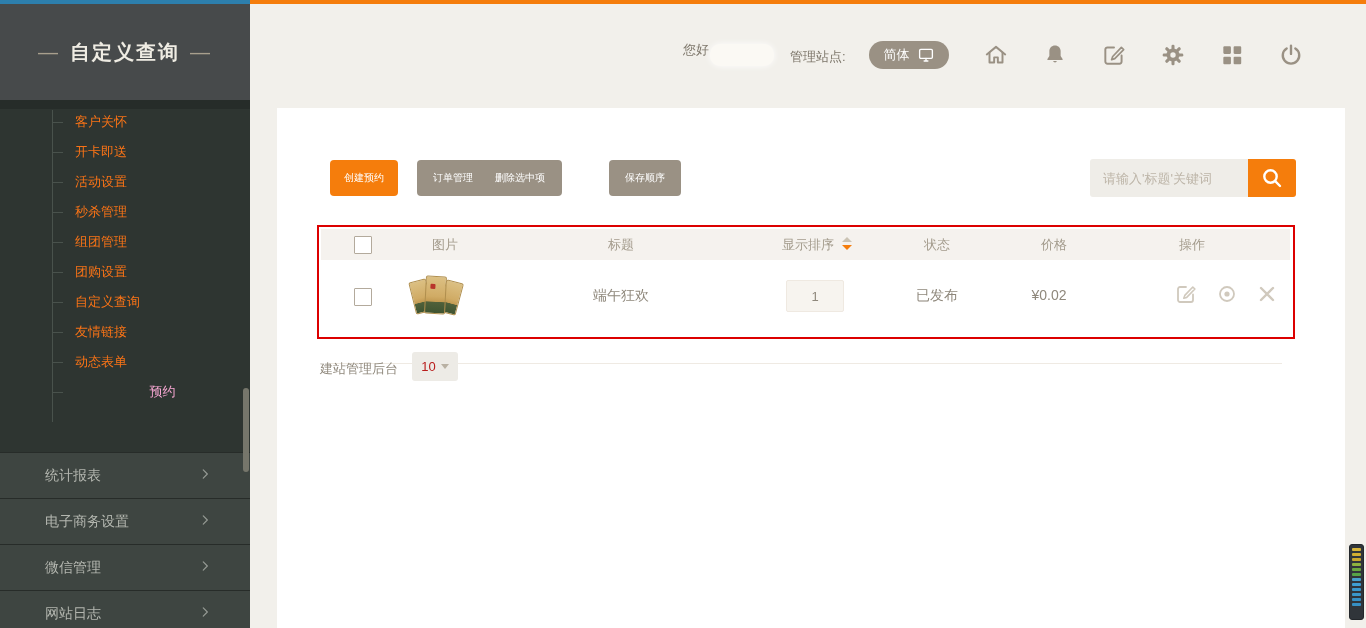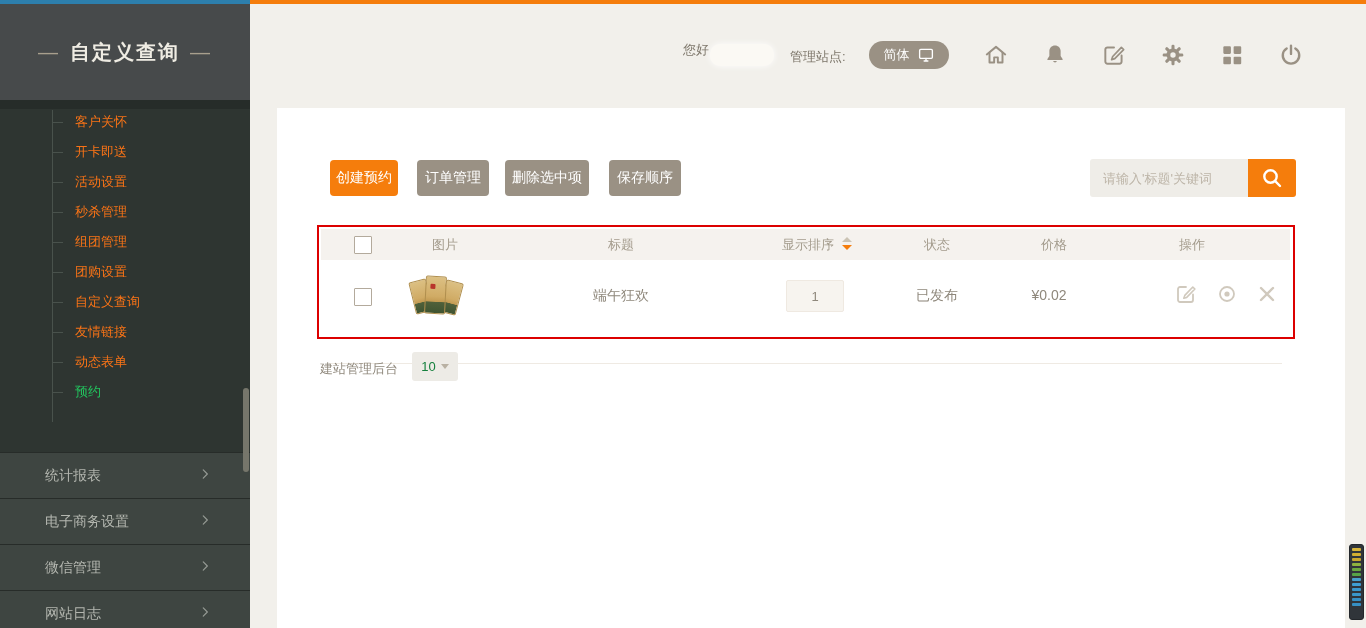--- a/index.html
+++ b/index.html
@@ -13,36 +13,36 @@
   .sidebar{left:0;top:4px;width:250px;height:624px;background:#2e3531;}
   .side-logo{left:0;top:4px;width:250px;height:96px;background:#474a4b;color:#efece3;
              display:flex;align-items:center;justify-content:center;font-size:20px;font-weight:bold;letter-spacing:2px;}
   .side-logo .dash{color:#a89f8d;font-weight:normal;margin:0 10px;}
   .submenu-strip{left:0;top:100px;width:250px;height:9px;background:#262c29;}
   .tree-line{left:52px;top:110px;width:1px;height:312px;background:#49524c;}
   .submenu{left:0;top:107px;width:250px;}
   .submenu li{position:relative;list-style:none;height:30px;line-height:30px;padding-left:75px;
               color:#f97316;font-size:13px;cursor:pointer;white-space:nowrap;}
   .submenu li::before{content:"";position:absolute;left:52px;top:15px;width:11px;height:1px;background:#49524c;}
-  .submenu li.active{color:#22c55e;}
+  .submenu li.active{color:#f9a8d4;text-align:center;}
   ul.submenu{margin:0;padding:0;}
   .sections{left:0;top:452px;width:250px;}
   .section-item{position:relative;height:45px;line-height:45px;padding-left:45px;color:#b3b6af;
                 font-size:14px;border-top:1px solid #272c29;background:#3e4541;cursor:pointer;}
   .section-item .chev{position:absolute;right:38px;top:14px;color:#969b95;}
   .side-scroll{left:243px;top:388px;width:6px;height:84px;background:#76766b;border-radius:3px;}
   
   .hdr-text{color:#7d766a;font-size:13px;}
   .name-blob{left:710px;top:44px;width:64px;height:22px;background:#fbf9f4;border-radius:10px;box-shadow:0 0 6px rgba(255,255,255,.9);}
   .lang-pill{left:869px;top:41px;width:80px;height:28px;background:#9a9184;border-radius:14px;color:#fff;
              display:flex;align-items:center;justify-content:center;gap:7px;font-size:13px;cursor:pointer;}
   .hdr-icon{top:42px;width:26px;height:26px;color:#9a9184;cursor:pointer;}
   
   .panel{left:277px;top:108px;width:1068px;height:520px;background:#ffffff;}
-  .btn{position:absolute;top:160px;height:36px;border:none;border-radius:4px;color:#fff;font-size:14px;
+  .btn{position:absolute;top:160px;height:36px;border:none;border-radius:4px;color:#fff;font-size:10px;
        font-family:inherit;cursor:pointer;padding:0;}
   .btn-orange{background:#f57d0c;}
   .btn-gray{background:#9a9184;}
   .search-input{left:1090px;top:159px;width:158px;height:38px;background:#efede8;border:none;outline:none;
                 border-radius:3px 0 0 3px;padding:0 0 0 13px;font-size:13px;color:#8f887c;font-family:inherit;box-sizing:border-box;}
   .search-input::placeholder{color:#bdb5a8;}
   .search-btn{left:1248px;top:159px;width:48px;height:38px;background:#f57d0c;border:none;border-radius:0 3px 3px 0;
               cursor:pointer;display:flex;align-items:center;justify-content:center;}
   
   .red-box{left:317px;top:225px;width:974px;height:110px;border:2px solid #dc0000;background:#fff;}
@@ -65,21 +65,21 @@
   .product-img{position:absolute;left:87px;top:13px;width:74px;height:46px;transform:none;}
   .bag{position:absolute;width:16px;height:31px;border-radius:2px;border:1px solid #b08f4e;
        background:linear-gradient(180deg,#dcc083 0%,#d0ab65 54%,#c39b53 68%,#50603a 70%,#3f5431 100%);}
   .bag1{left:4px;top:7px;transform:rotate(-14deg);}
   .bag2{left:17px;top:3px;width:19px;height:36px;transform:rotate(3deg);z-index:2;}
   .bag3{left:34px;top:8px;transform:rotate(15deg);}
   .bag2::after{content:"";position:absolute;left:4px;top:7px;width:5px;height:5px;background:#b8352c;border-radius:1px;}
   
   .perpage-label{left:320px;top:360px;color:#8f887c;font-size:13px;}
   .perpage-select{left:412px;top:352px;width:46px;height:29px;background:#edebe6;border-radius:3px;cursor:pointer;
-                  display:flex;align-items:center;justify-content:center;gap:5px;color:#15803d;font-size:13px;}
+                  display:flex;align-items:center;justify-content:center;gap:5px;color:#b91c1c;font-size:13px;}
   .caret-down{width:0;height:0;border-left:4px solid transparent;border-right:4px solid transparent;border-top:5px solid #b9b1a3;}
   
   .eq-widget{left:1349px;top:544px;width:15px;height:76px;background:#30353a;border:1px solid #23272b;
              border-radius:3px;padding:3px 2px;box-sizing:border-box;display:flex;flex-direction:column;gap:2px;cursor:pointer;}
   .eq-widget i{display:block;height:3px;border-radius:1px;}
   svg{display:block;}
 </style>
 </head>
 <body>
 
@@ -197,21 +197,21 @@
   <svg width="26" height="26" viewBox="0 0 24 24">
       <path d="M12 3.5V11" stroke="currentColor" stroke-width="2.2" stroke-linecap="round" fill="none"></path>
       <path d="M8 5.9a7.6 7.6 0 1 0 8 0" stroke="currentColor" stroke-width="2.2" stroke-linecap="round" fill="none"></path>
     </svg>
 </span>
 
 <div class="abs panel"></div>
 
 <button class="btn btn-orange" style="left:330px;width:68px;">创建预约</button>
 <button class="btn btn-gray" style="left:417px;width:72px;">订单管理</button>
-<button class="btn btn-gray" style="left:505px;width:84px;">删除选中项</button>
+<button class="btn btn-gray" style="left:478px;width:84px;">删除选中项</button>
 <button class="btn btn-gray" style="left:609px;width:72px;">保存顺序</button>
 
 <input class="abs search-input" type="text" placeholder="请输入'标题'关键词" style="">
 <button class="abs search-btn">
   <span>
     <svg width="24" height="24" viewBox="0 0 24 24">
         <circle cx="10.5" cy="10.5" r="6.2" fill="none" stroke="#ffffff" stroke-width="2.4"></circle>
         <path d="M15.2 15.2L20 20" stroke="#ffffff" stroke-width="2.4" stroke-linecap="round"></path>
       </svg>
   </span>

